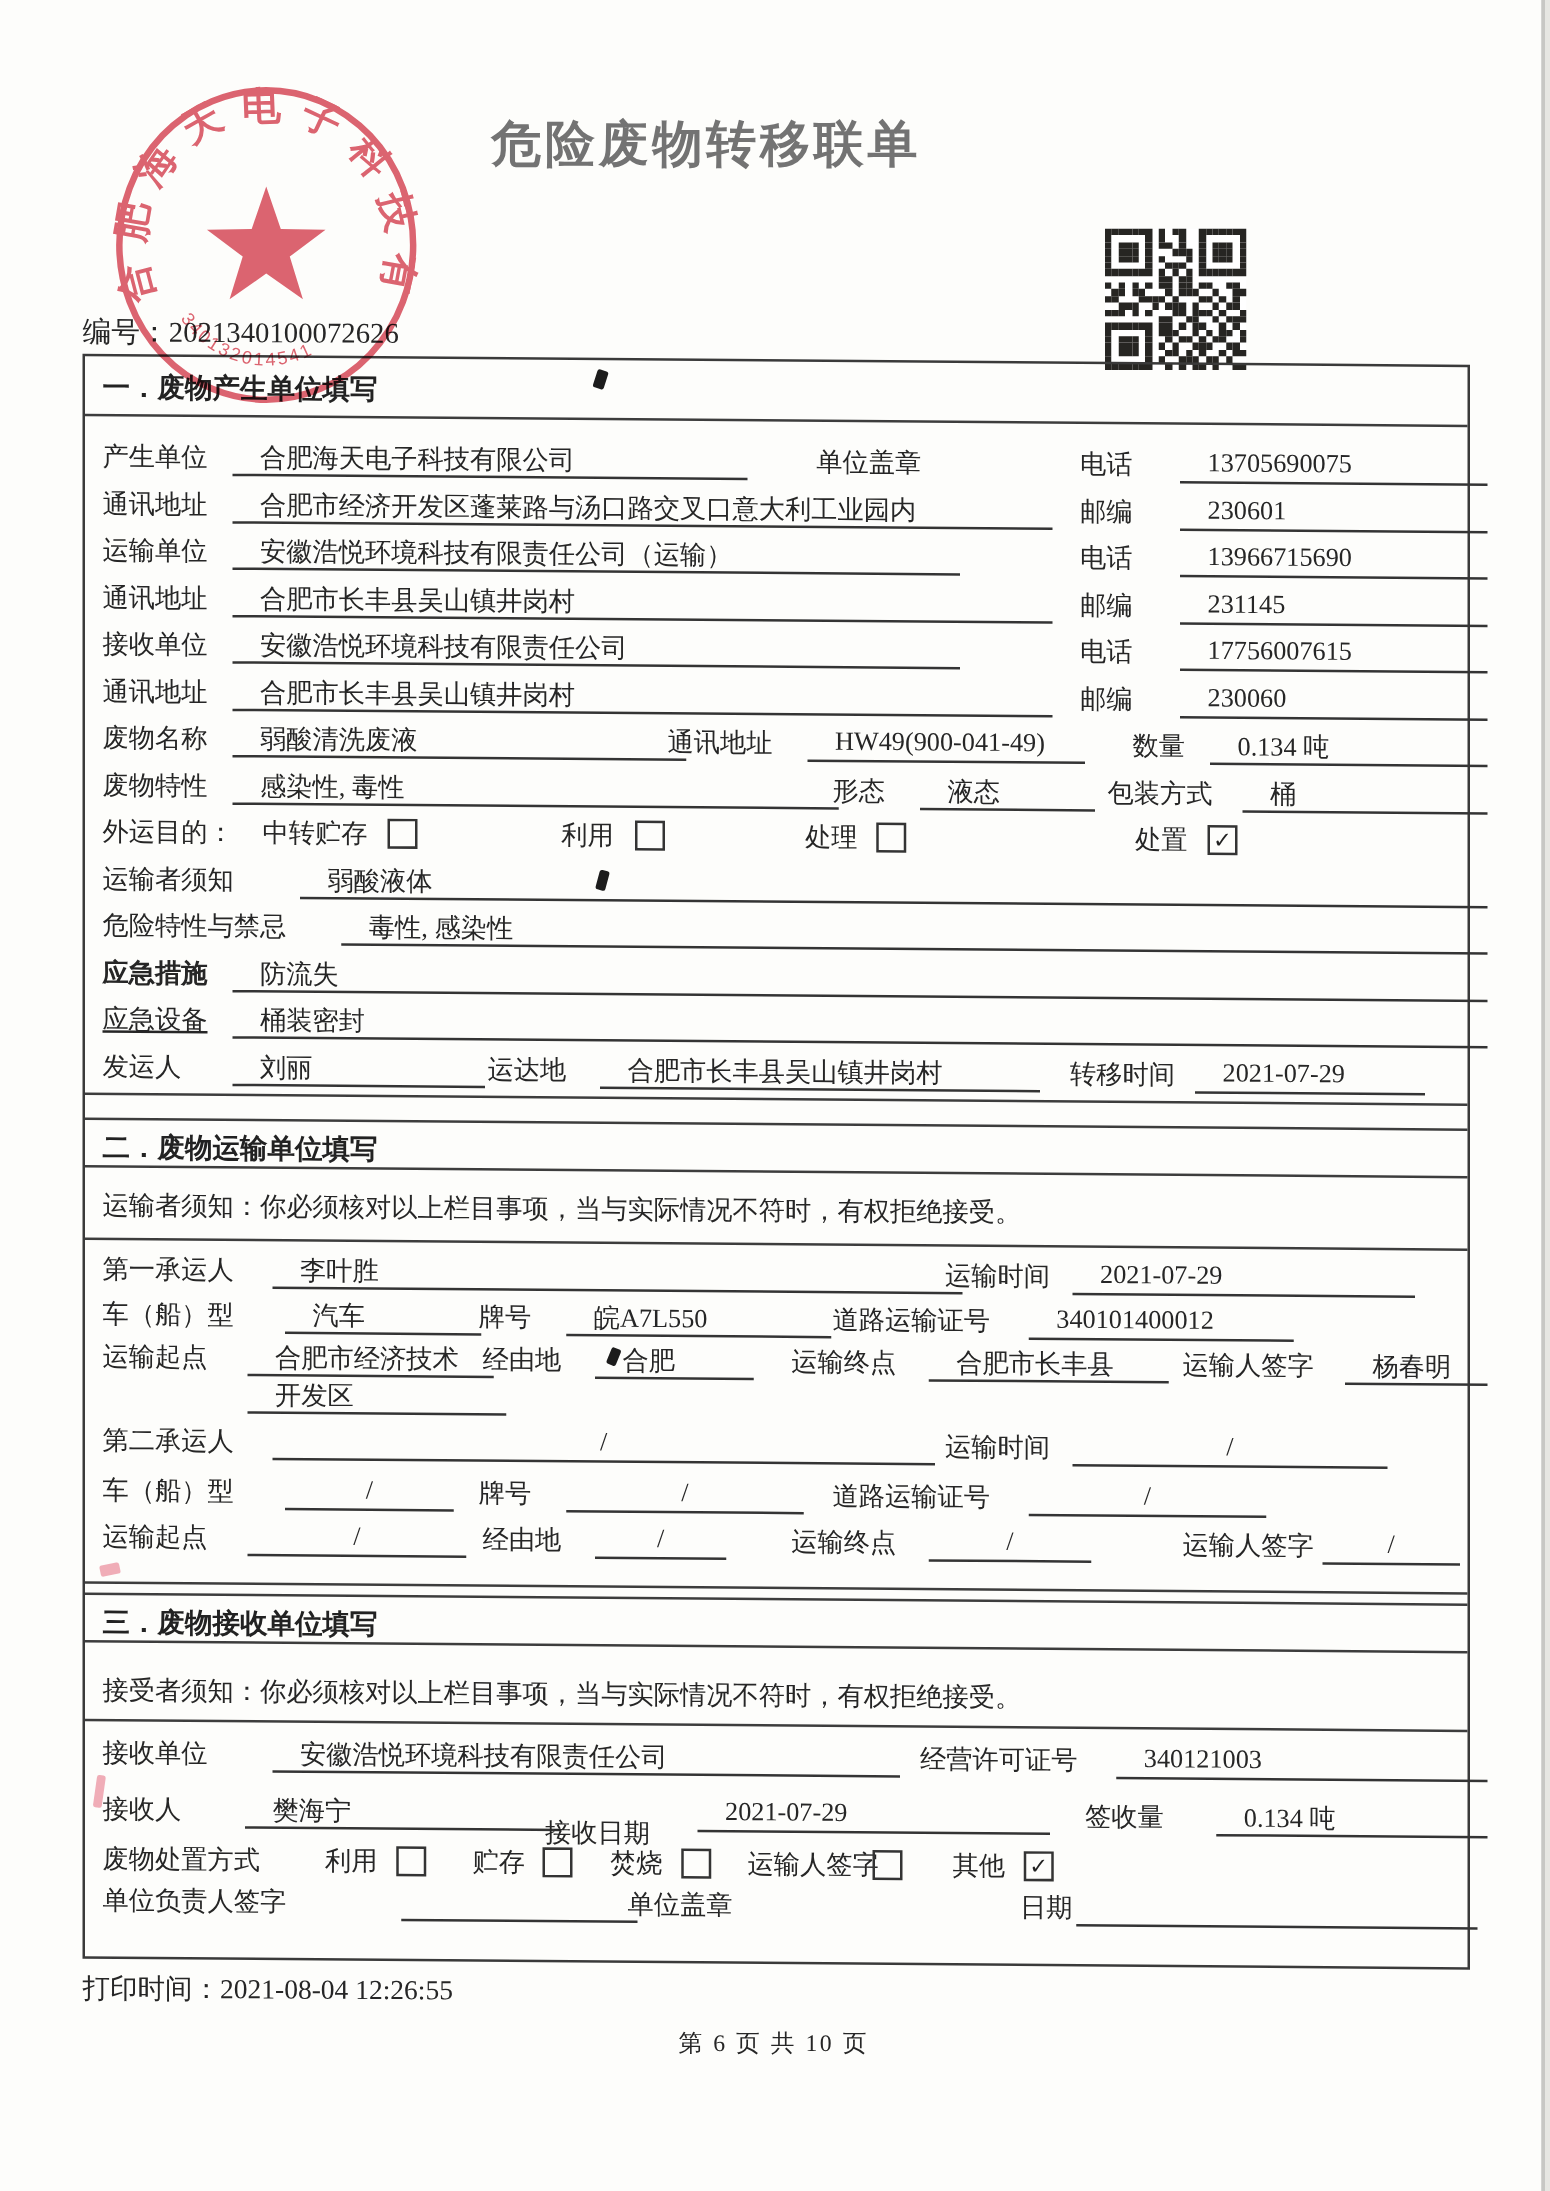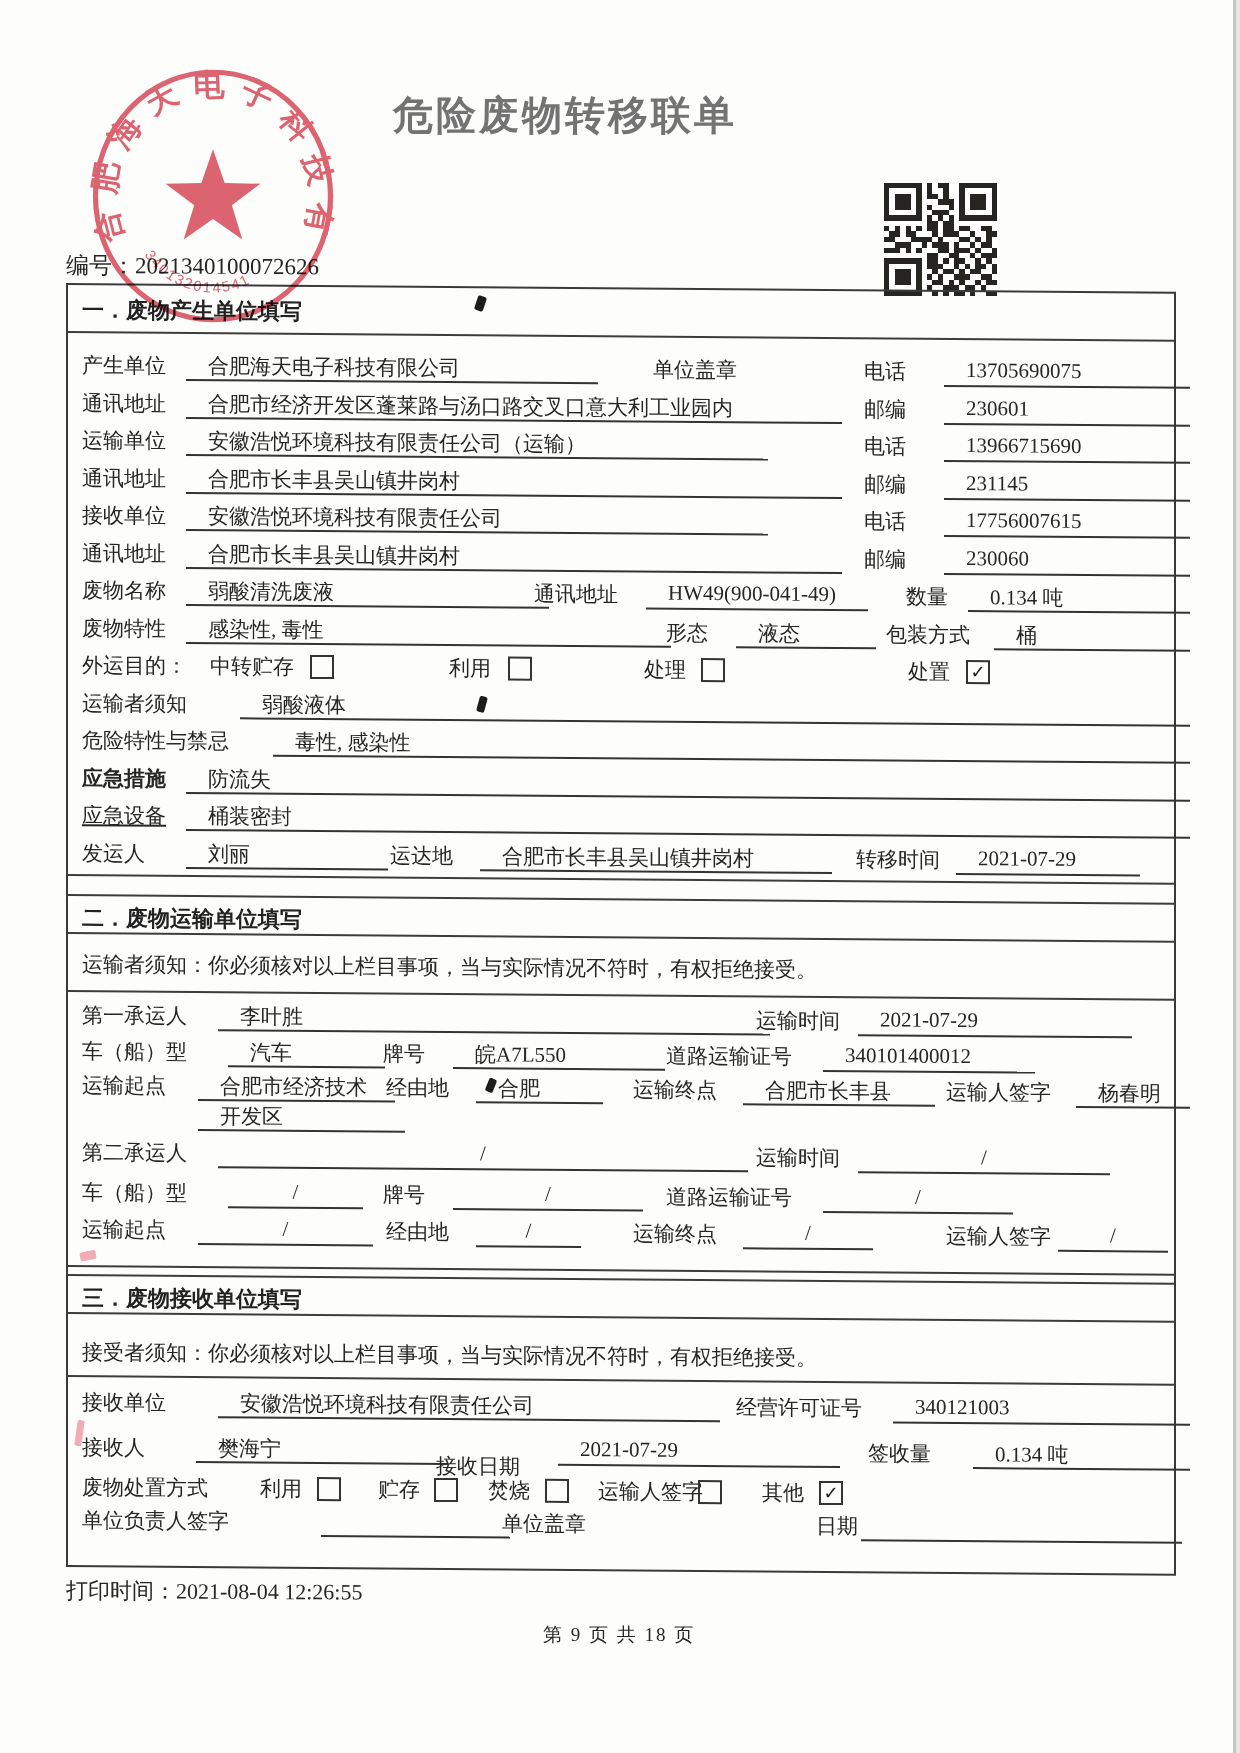--- a/index.html
+++ b/index.html
@@ -694,14 +694,14 @@
     <span class="lbl" style="left:14px;top:1221px;">单位负责人签字</span>
     <span class="val" style="left:253px;top:1221px;width:167px;"></span>
     <span class="lbl" style="left:434px;top:1221px;">单位盖章</span>
     <span class="lbl" style="left:715px;top:1221px;margin-left:33px;">日期</span>
     <span class="val" style="left:793px;top:1221px;width:299px;"></span>
 
     <div class="pink" style="left:8px;top:1135px;width:7px;height:26px;transform:rotate(8deg);"></div>
   </div>
 
   <div class="footer-print">打印时间：2021-08-04 12:26:55</div>
-  <div class="footer-page">第 9 页 共 18 页</div>
+  <div class="footer-page">第 6 页 共 10 页</div>
 </div>
 
 </body></html>

